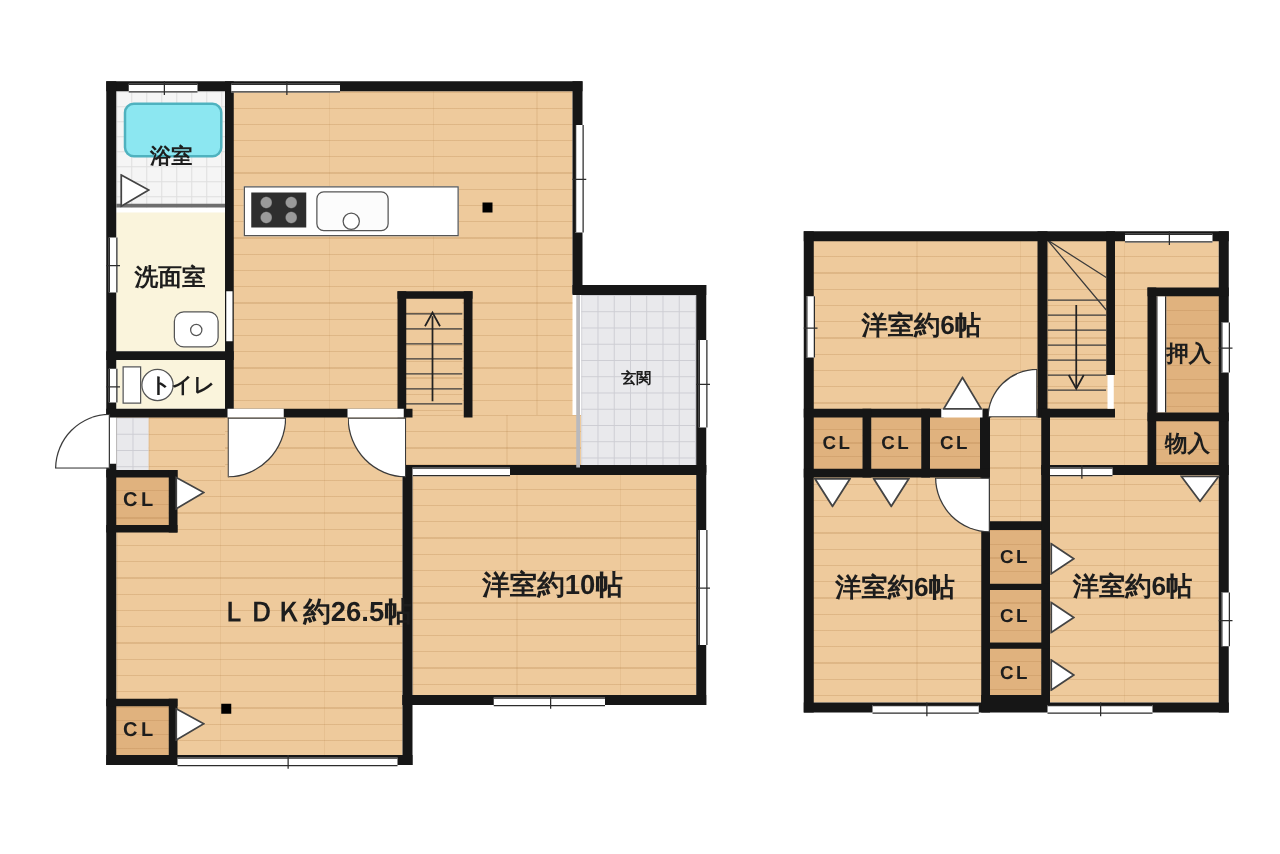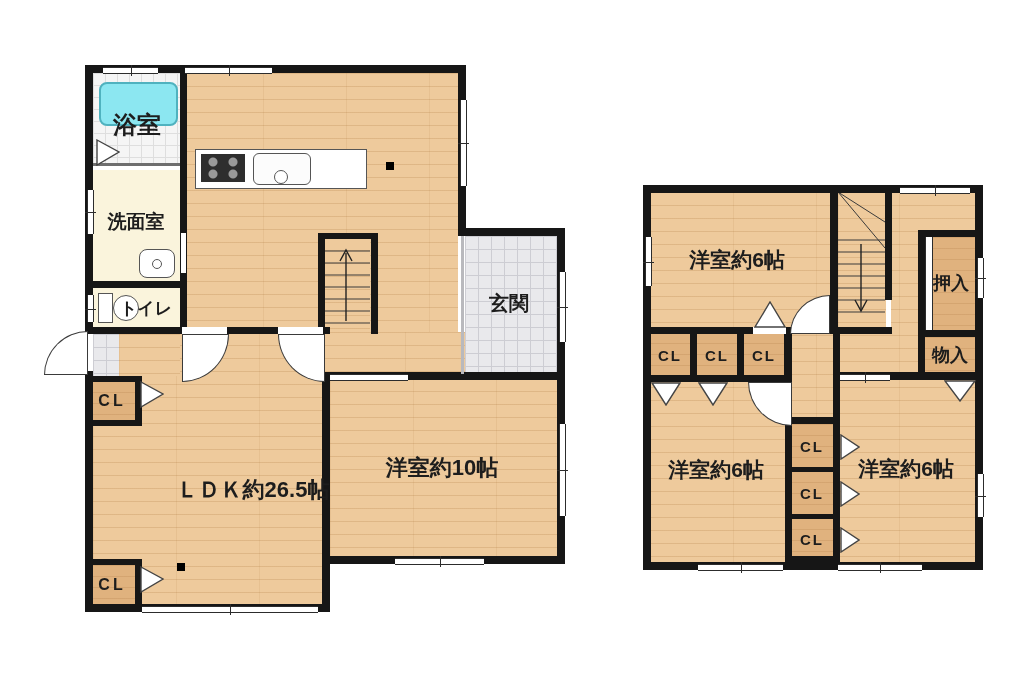--- a/index.html
+++ b/index.html
@@ -128,24 +128,24 @@
     <div class="abs" style="left:139px;top:249px;width:34px;height:27px;background:#fff;border:1.5px solid #555;border-radius:8px;"></div>
     <div class="abs" style="left:152px;top:259px;width:8px;height:8px;border:1.5px solid #555;border-radius:50%;background:#fff;"></div>
     <div class="abs" style="left:98px;top:293px;width:13px;height:28px;background:#fff;border:1.5px solid #555;"></div>
     <div class="abs" style="left:113px;top:295px;width:24px;height:24px;background:#fff;border:1.5px solid #555;border-radius:50%;"></div>
 
     <div class="pillar" style="left:386px;top:162px;"></div>
     <div class="pillar" style="left:177px;top:563px;"></div>
 
     <div class="abs" style="left:461px;top:236px;width:3px;height:138px;background:#b9b9bd;"></div>
 
-    <div class="lab" style="left:137px;top:125px;font-size:24px;text-align:center;">浴室</div>
+    <div class="lab" style="left:137px;top:125px;font-size:17px;text-align:center;">浴室</div>
     <div class="lab" style="left:136px;top:222px;font-size:19px;">洗面室</div>
     <div class="lab" style="left:146px;top:308px;font-size:17px;">トイレ</div>
-    <div class="lab" style="left:509px;top:303px;font-size:20px;">玄関</div>
+    <div class="lab" style="left:509px;top:303px;font-size:12px;">玄関</div>
     <div class="lab" style="left:253px;top:490px;font-size:22px;">ＬＤＫ約26.5帖</div>
     <div class="lab" style="left:442px;top:468px;font-size:22px;">洋室約10帖</div>
     <div class="lab" style="left:112px;top:401px;font-size:16px;letter-spacing:3px;">CL</div>
     <div class="lab" style="left:112px;top:585px;font-size:16px;letter-spacing:3px;">CL</div>
   </div>
 
   <div>
 
     <div class="wood" style="left:650px;top:192px;width:325px;height:370px;"></div>
 

